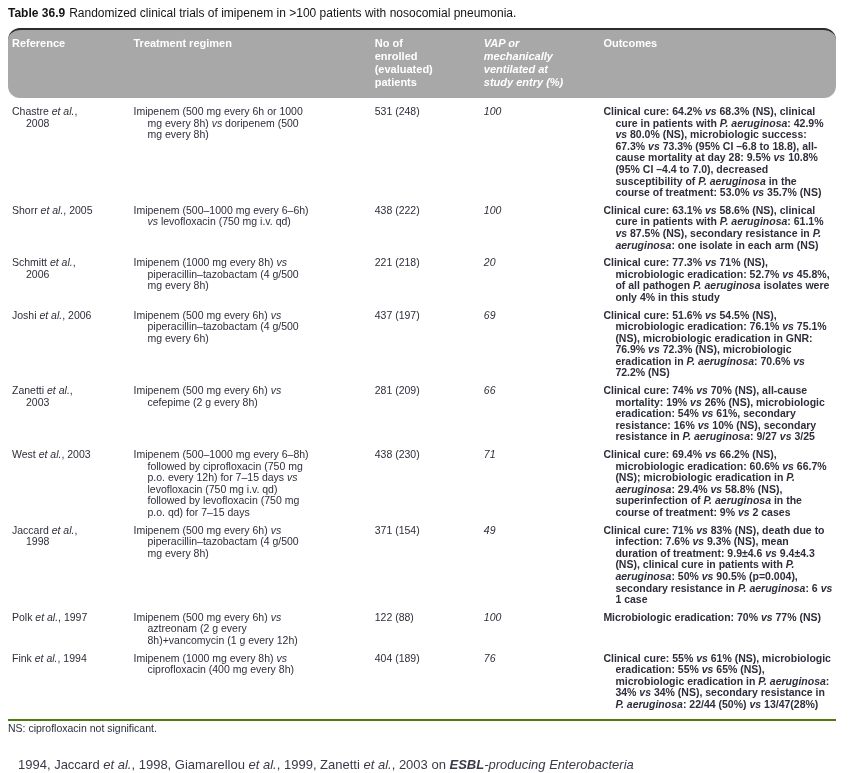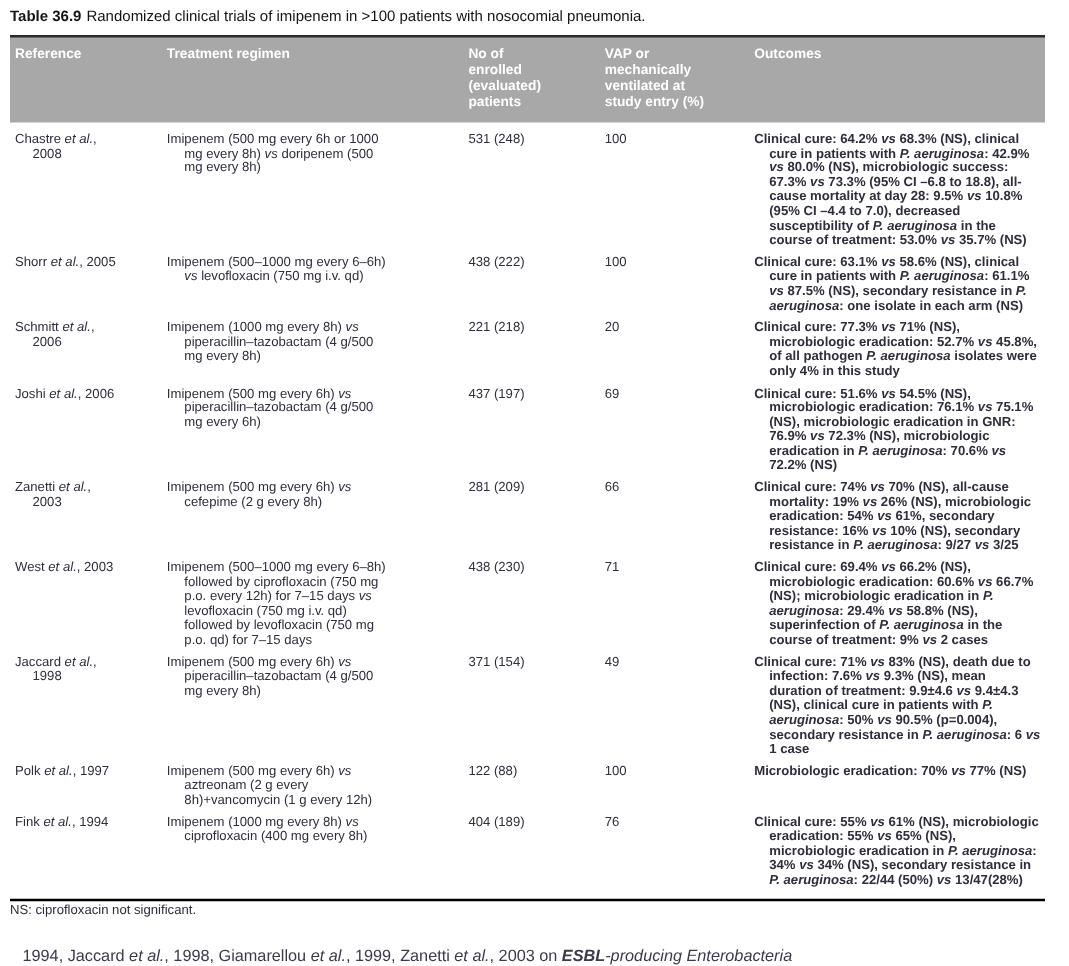--- a/index.html
+++ b/index.html
@@ -26,34 +26,35 @@
   }
   .thead {
     display: flex;
     background: #a8a8a8;
     border-top: 2px solid #2b2b2b;
     color: #ffffff;
     font-weight: bold;
     font-size: 11px;
     line-height: 13px;
     padding: 7px 0 9px 0;
+    border-radius: 12px;
   }
   .thead .hcell { white-space: pre-line; }
   .tbody {
-    border-bottom: 2px solid #000000;
+    border-bottom: 2px solid #4d7c0f;
     padding-top: 8px;
     padding-bottom: 2px;
     font-size: 10.5px;
     line-height: 11.6px;
   }
   .row { display: flex; margin-bottom: 6px; }
   .c1 { width: 131px; padding-left: 4px; padding-right: 10px; }
   .c2 { width: 214px; padding-right: 28px; }
   .c3 { width: 114px; padding-right: 10px; margin-left: 36px; }
-  .c4 { width: 125px; padding-right: 10px; }
+  .c4 { width: 125px; padding-right: 10px; font-style: italic; }
   .c5 { width: 244px; padding-right: 3px; }
   .hang14 { padding-left: 14px; text-indent: -14px; }
   .hang12 { padding-left: 12px; text-indent: -12px; font-weight: bold; }
   .footnote {
     position: absolute;
     left: 8px; top: 722px;
     font-size: 10.5px;
     color: #2e2e3c;
   }
   .clipped-line {

